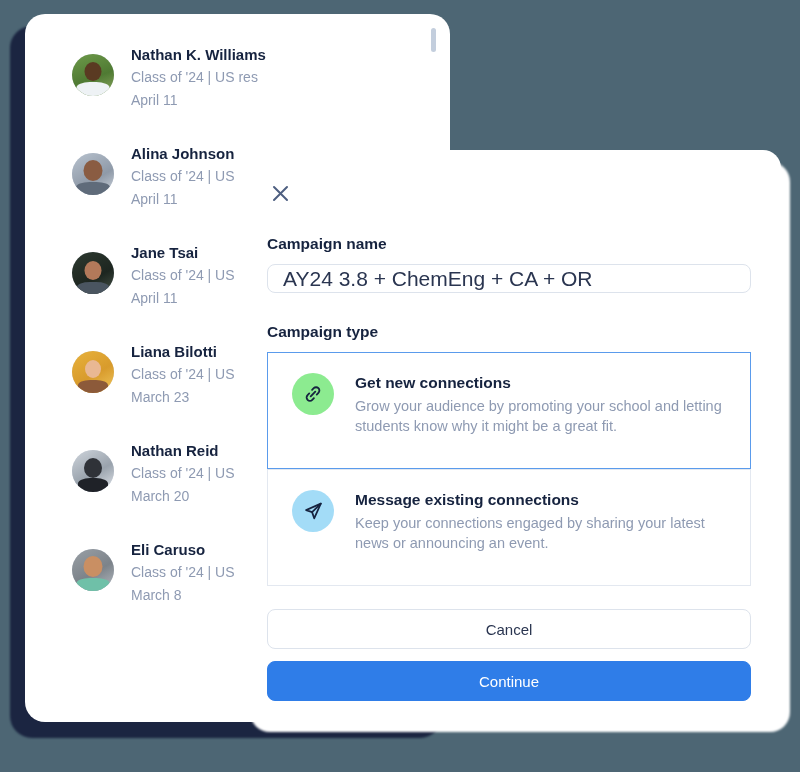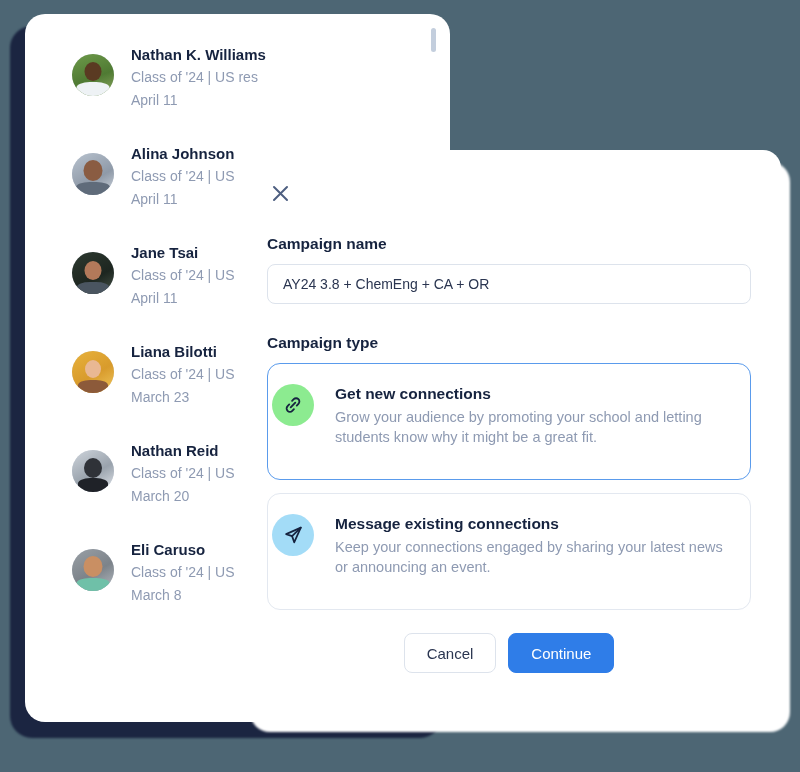--- a/index.html
+++ b/index.html
@@ -217,43 +217,42 @@
   .field-label {
     font-size: 15.5px;
     font-weight: bold;
     color: #16233f;
     margin-top: 29px;
     margin-bottom: 11px;
   }
 
   .text-input {
     width: 100%;
-    height: 40px;
+    height: 29px;
     border: 1px solid #dde3ec;
     border-radius: 8px;
     padding: 0 15px;
     font-family: "Liberation Sans", sans-serif;
-    font-size: 14px;
+    font-size: 21px;
     color: #2a3550;
     background: #fff;
     outline: none;
   }
 
   .type-label { margin-top: 30px; margin-bottom: 11px; }
 
   .type-card {
     width: 100%;
     border: 1px solid #e3e8f0;
-    border-radius: 13px;
-    padding: 20px 22px 22px 4px;
+    border-radius: 0;
+    padding: 20px 22px 22px 24px;
     display: flex;
     gap: 21px;
     cursor: pointer;
     background: #fff;
-    margin-bottom: 13px;
     min-height: 117px;
   }
   .type-card.selected {
     border: 1.5px solid #5a9bec;
   }
 
   .card-icon {
     width: 42px;
     height: 42px;
     border-radius: 50%;
@@ -274,23 +273,24 @@
   }
   .card-desc {
     font-size: 14.5px;
     color: #8e9ab2;
     line-height: 20px;
     max-width: 390px;
   }
 
   .modal-footer {
     display: flex;
-    justify-content: center;
+    justify-content: flex-start;
     gap: 12px;
     margin-top: 23px;
+    flex-direction: column;
   }
   .btn {
     height: 40px;
     border-radius: 8px;
     font-family: "Liberation Sans", sans-serif;
     font-size: 15px;
     cursor: pointer;
     padding: 0 22px;
   }
   .btn-secondary {

